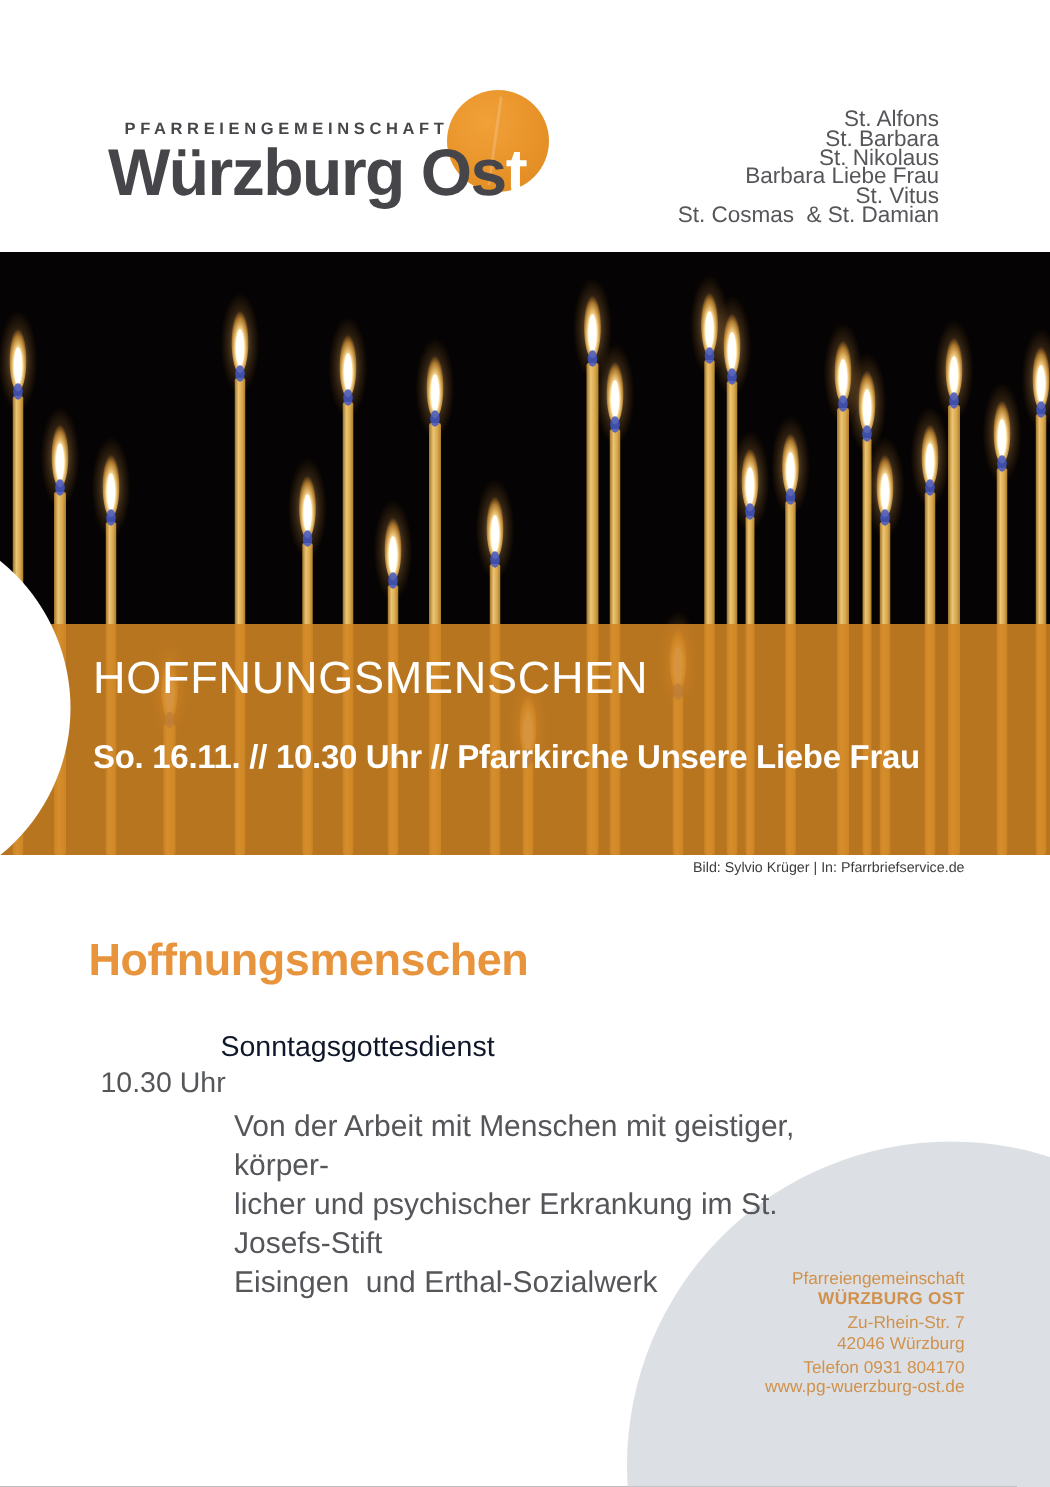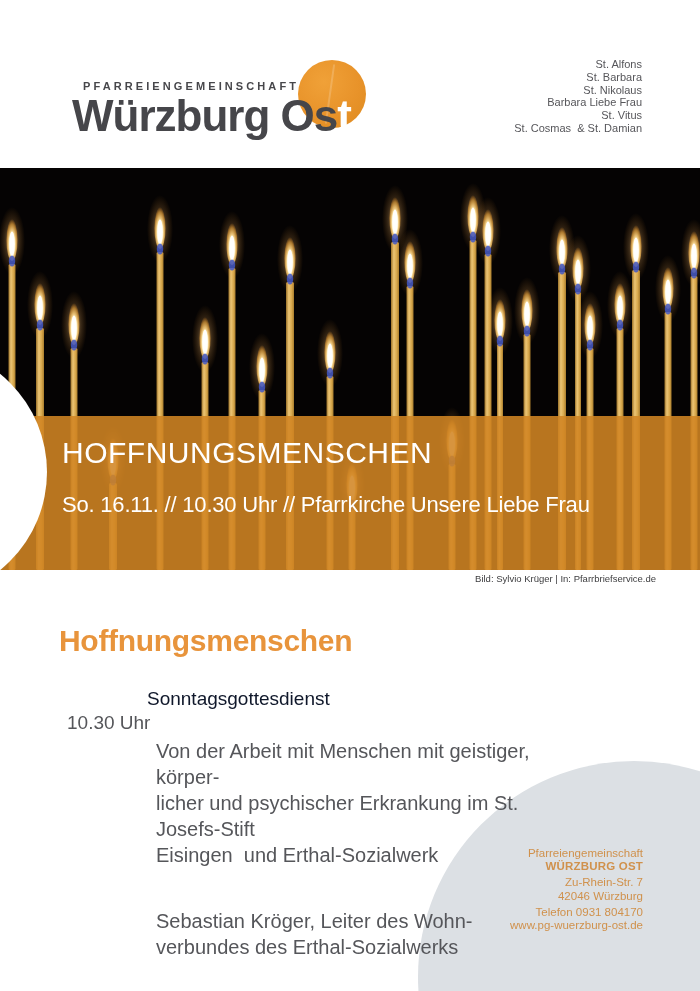--- a/index.html
+++ b/index.html
@@ -19,45 +19,45 @@
   .logo-super{
     position:absolute;left:11px;top:25px;font-size:11px;font-weight:bold;
     letter-spacing:3.1px;color:#47474b;white-space:pre;
   }
   .logo-title{
     position:absolute;left:0;top:36px;font-size:44px;font-weight:600;
     letter-spacing:-1px;color:#46464a;white-space:pre;
   }
   .logo-title .accent{color:#ffffff;}
   .churches{
-    position:absolute;right:58px;top:58px;margin:0;padding:0;list-style:none;
-    text-align:right;font-size:11px;line-height:12.8px;color:#56565a;
+    position:absolute;right:58px;top:58px;margin:16px;padding:0;list-style:none;
+    text-align:right;font-size:15px;line-height:12.8px;color:#56565a;
   }
   .churches li{white-space:pre;}
   
   .photo{position:absolute;left:0;top:168px;width:700px;height:402px;background:#050303;overflow:hidden;}
   .photo svg{position:absolute;left:0;top:0;}
   .banner{
     position:absolute;left:0;top:248px;width:700px;height:154px;
     background:rgba(210,133,35,0.88);
   }
   .banner-title{
     position:absolute;left:62px;top:20px;color:#ffffff;
     font-size:30px;font-weight:400;letter-spacing:0.5px;white-space:pre;
   }
   .banner-sub{
     position:absolute;left:62px;top:76px;color:#ffffff;
-    font-size:22px;font-weight:400;letter-spacing:-0.2px;white-space:pre;
+    font-size:22px;font-weight:700;letter-spacing:-0.2px;white-space:pre;
   }
   .white-circle{
     position:absolute;left:-205px;top:346px;width:252px;height:252px;
     border-radius:50%;background:#ffffff;z-index:5;
   }
   .credit{
-    position:absolute;right:44px;top:573px;font-size:9.5px;color:#3d3d3f;z-index:6;white-space:pre;
+    position:absolute;right:57px;top:573px;font-size:9.5px;color:#3d3d3f;z-index:6;white-space:pre;
   }
   
   .main-heading{
     position:absolute;left:59px;top:624px;margin:0;z-index:6;
     font-size:30px;font-weight:bold;color:#e8943c;letter-spacing:-0.3px;white-space:pre;
   }
   .schedule-time{
     position:absolute;left:67px;top:688px;font-size:19px;color:#55565a;z-index:6;white-space:pre;margin-top:24px;
   }
   .schedule-event{
@@ -265,22 +265,20 @@
   <div class="white-circle"></div>
 
   <div class="credit">Bild: Sylvio Krüger | In: Pfarrbriefservice.de</div>
 
   <h1 class="main-heading">Hoffnungsmenschen</h1>
   <span class="schedule-time">10.30 Uhr</span>
   <span class="schedule-event">Sonntagsgottesdienst</span>
   <p class="para para-1">Von der Arbeit mit Menschen mit geistiger, körper-
 licher und psychischer Erkrankung im St. Josefs-Stift
 Eisingen  und Erthal-Sozialwerk</p>
-  <p class="para para-3">Sebastian Kröger, Leiter des Wohn-
-verbundes des Erthal-Sozialwerks</p>
 
   <div class="gray-circle"></div>
   <div class="contact">
     <div>Pfarreiengemeinschaft</div>
     <div class="org-name">WÜRZBURG OST</div>
     <div class="gap"></div>
     <div>Zu-Rhein-Str. 7</div>
     <div>42046 Würzburg</div>
     <div class="gap"></div>
     <div>Telefon 0931 804170</div>

